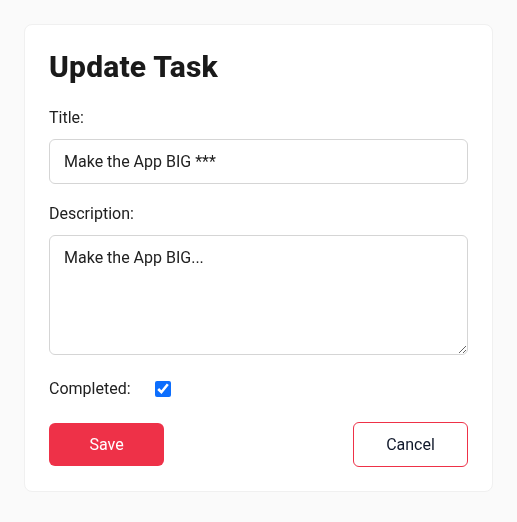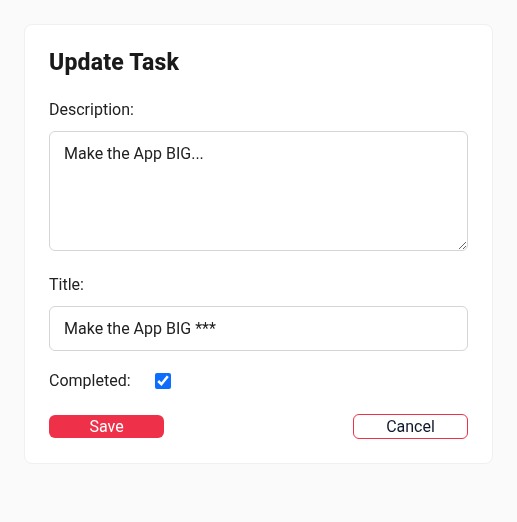--- a/index.html
+++ b/index.html
@@ -16,21 +16,21 @@
       color: #212121;
     }
     .card {
       background: #ffffff;
       border: 1px solid #f0f0f0;
       border-radius: 8px;
       padding: 24px;
       width: 100%;
     }
     .card-title {
-      font-size: 23px;
+      font-size: 30px;
       font-weight: 800;
       color: #1a1a1a;
       margin-bottom: 24px;
       letter-spacing: 0.2px;
     }
     .form-group {
       margin-bottom: 20px;
     }
     .form-label {
       display: block;
@@ -78,21 +78,21 @@
       height: 16px;
       accent-color: #0d6efd;
       cursor: pointer;
     }
     .button-row {
       display: flex;
       justify-content: space-between;
       align-items: center;
     }
     .btn {
-      padding: 2px 32px;
+      padding: 12px 32px;
       font-size: 16px;
       border-radius: 6px;
       cursor: pointer;
       font-family: inherit;
       font-weight: 400;
       min-width: 115px;
       text-align: center;
     }
     .btn-primary {
       background: #ee3148;
@@ -105,27 +105,27 @@
       border: 1px solid #ee3148;
     }
   </style>
 </head>
 <body>
 
 <div class="card">
   <h2 class="card-title">Update Task</h2>
 
   <div class="form-group">
-    <label class="form-label">Description:</label>
-    <textarea class="form-textarea" style="">Make the App BIG...</textarea>
+    <label class="form-label">Title:</label>
+    <input type="text" class="form-input" value="Make the App BIG ***" style="">
   </div>
 
   <div class="form-group">
-    <label class="form-label">Title:</label>
-    <input type="text" class="form-input" value="Make the App BIG ***" style="">
+    <label class="form-label">Description:</label>
+    <textarea class="form-textarea" style="">Make the App BIG...</textarea>
   </div>
 
   <div class="checkbox-row">
     <span class="checkbox-label">Completed:</span>
     <input type="checkbox" class="checkbox-input" checked="" style="">
   </div>
 
   <div class="button-row">
     <button class="btn btn-primary">Save</button>
     <button class="btn btn-secondary">Cancel</button>

